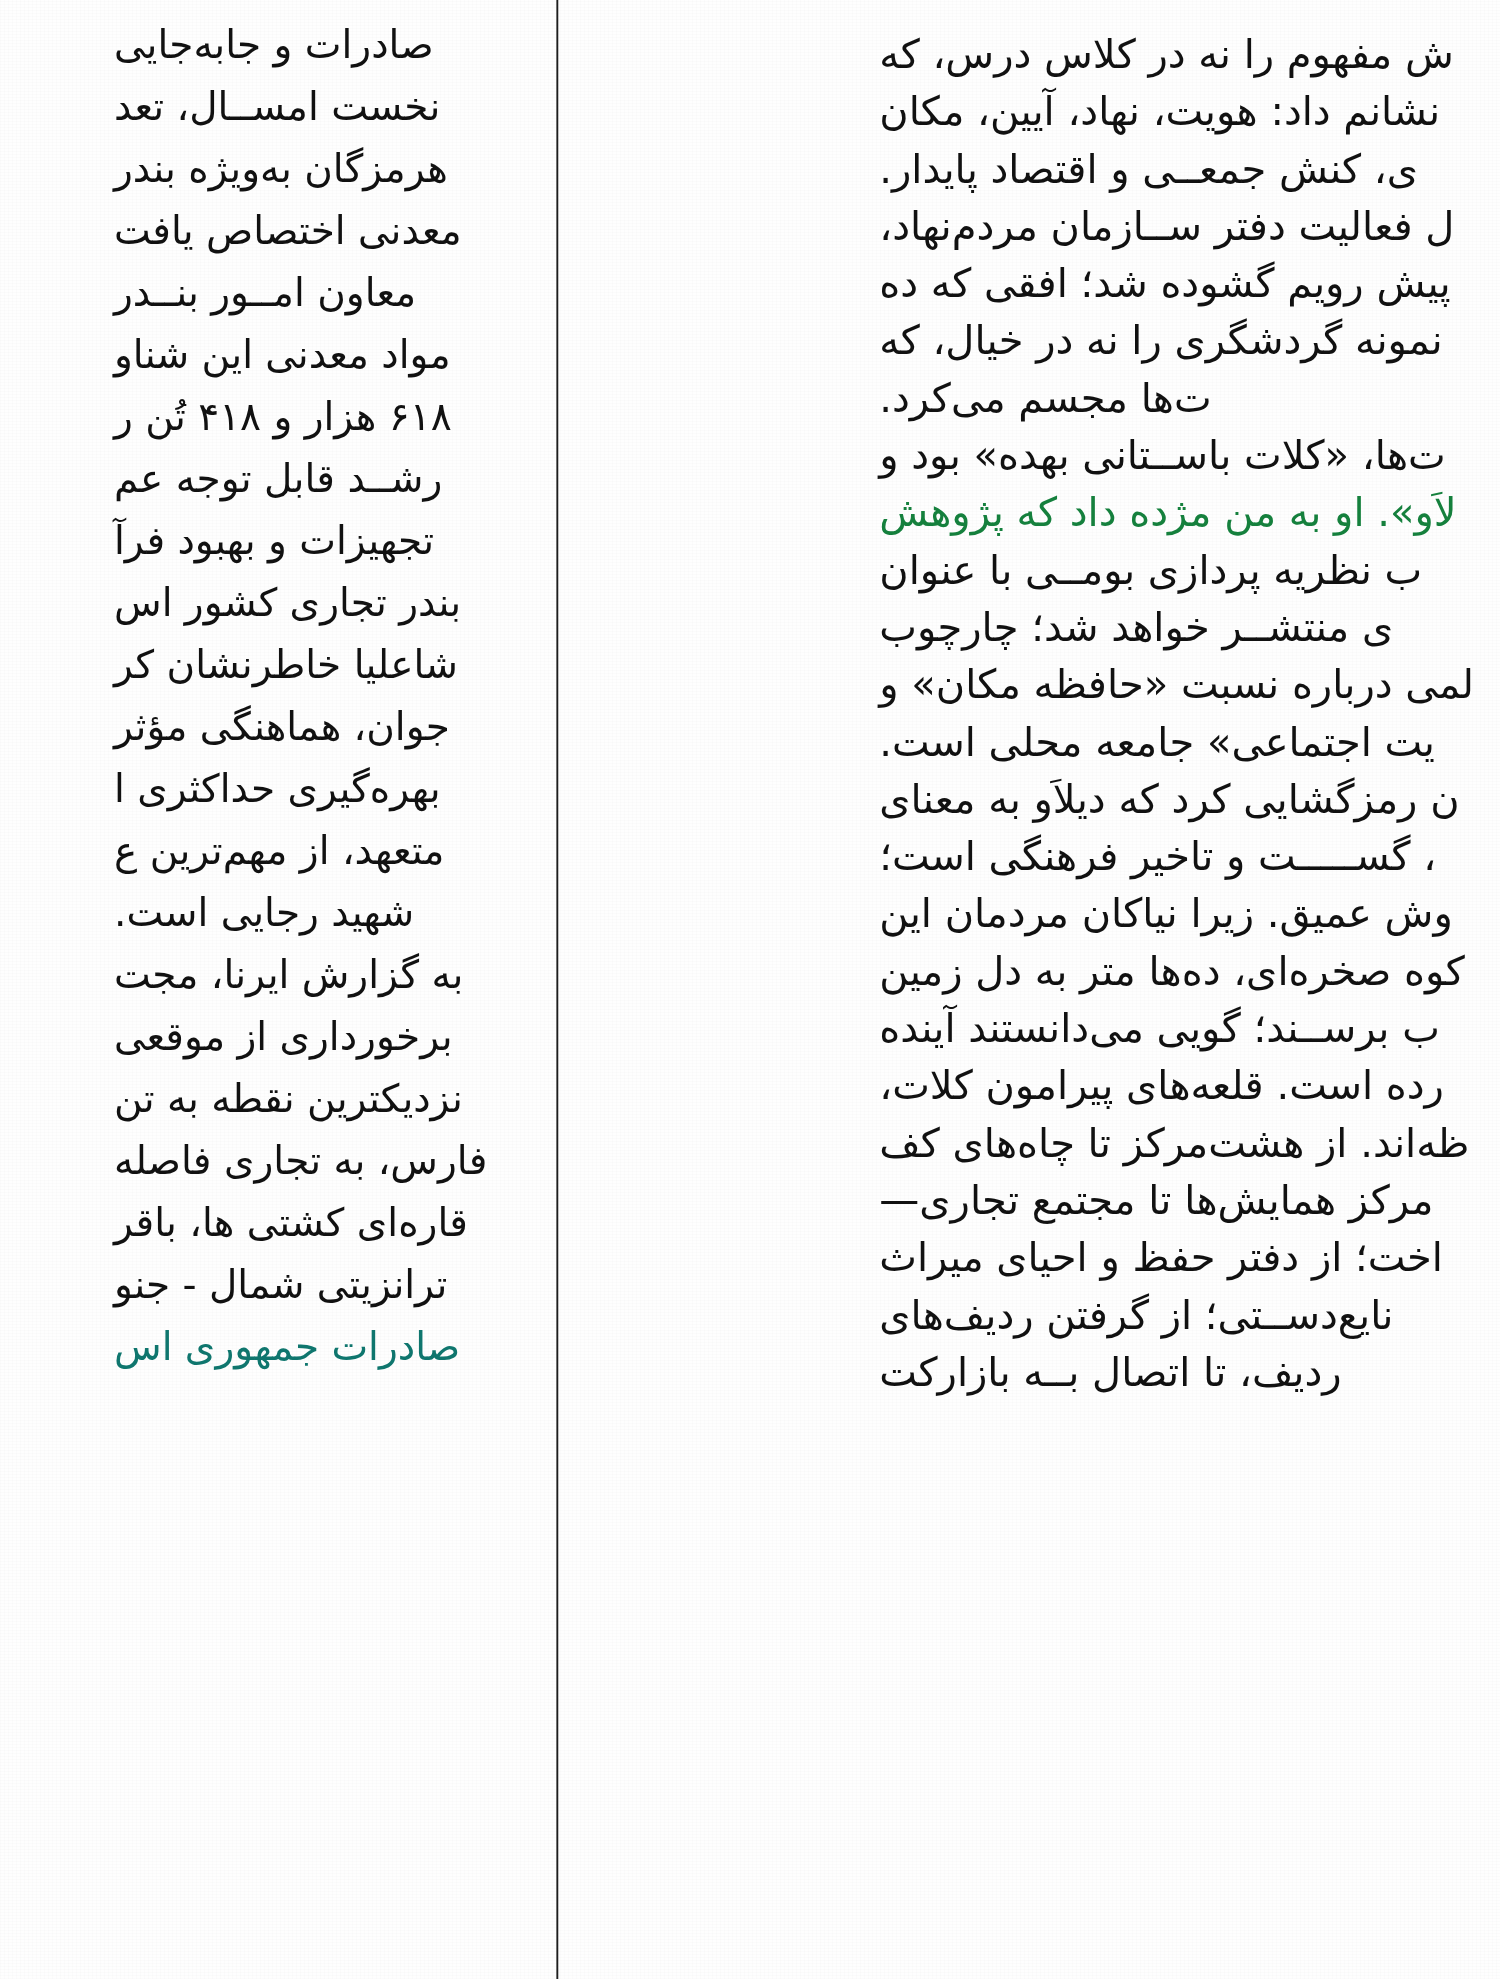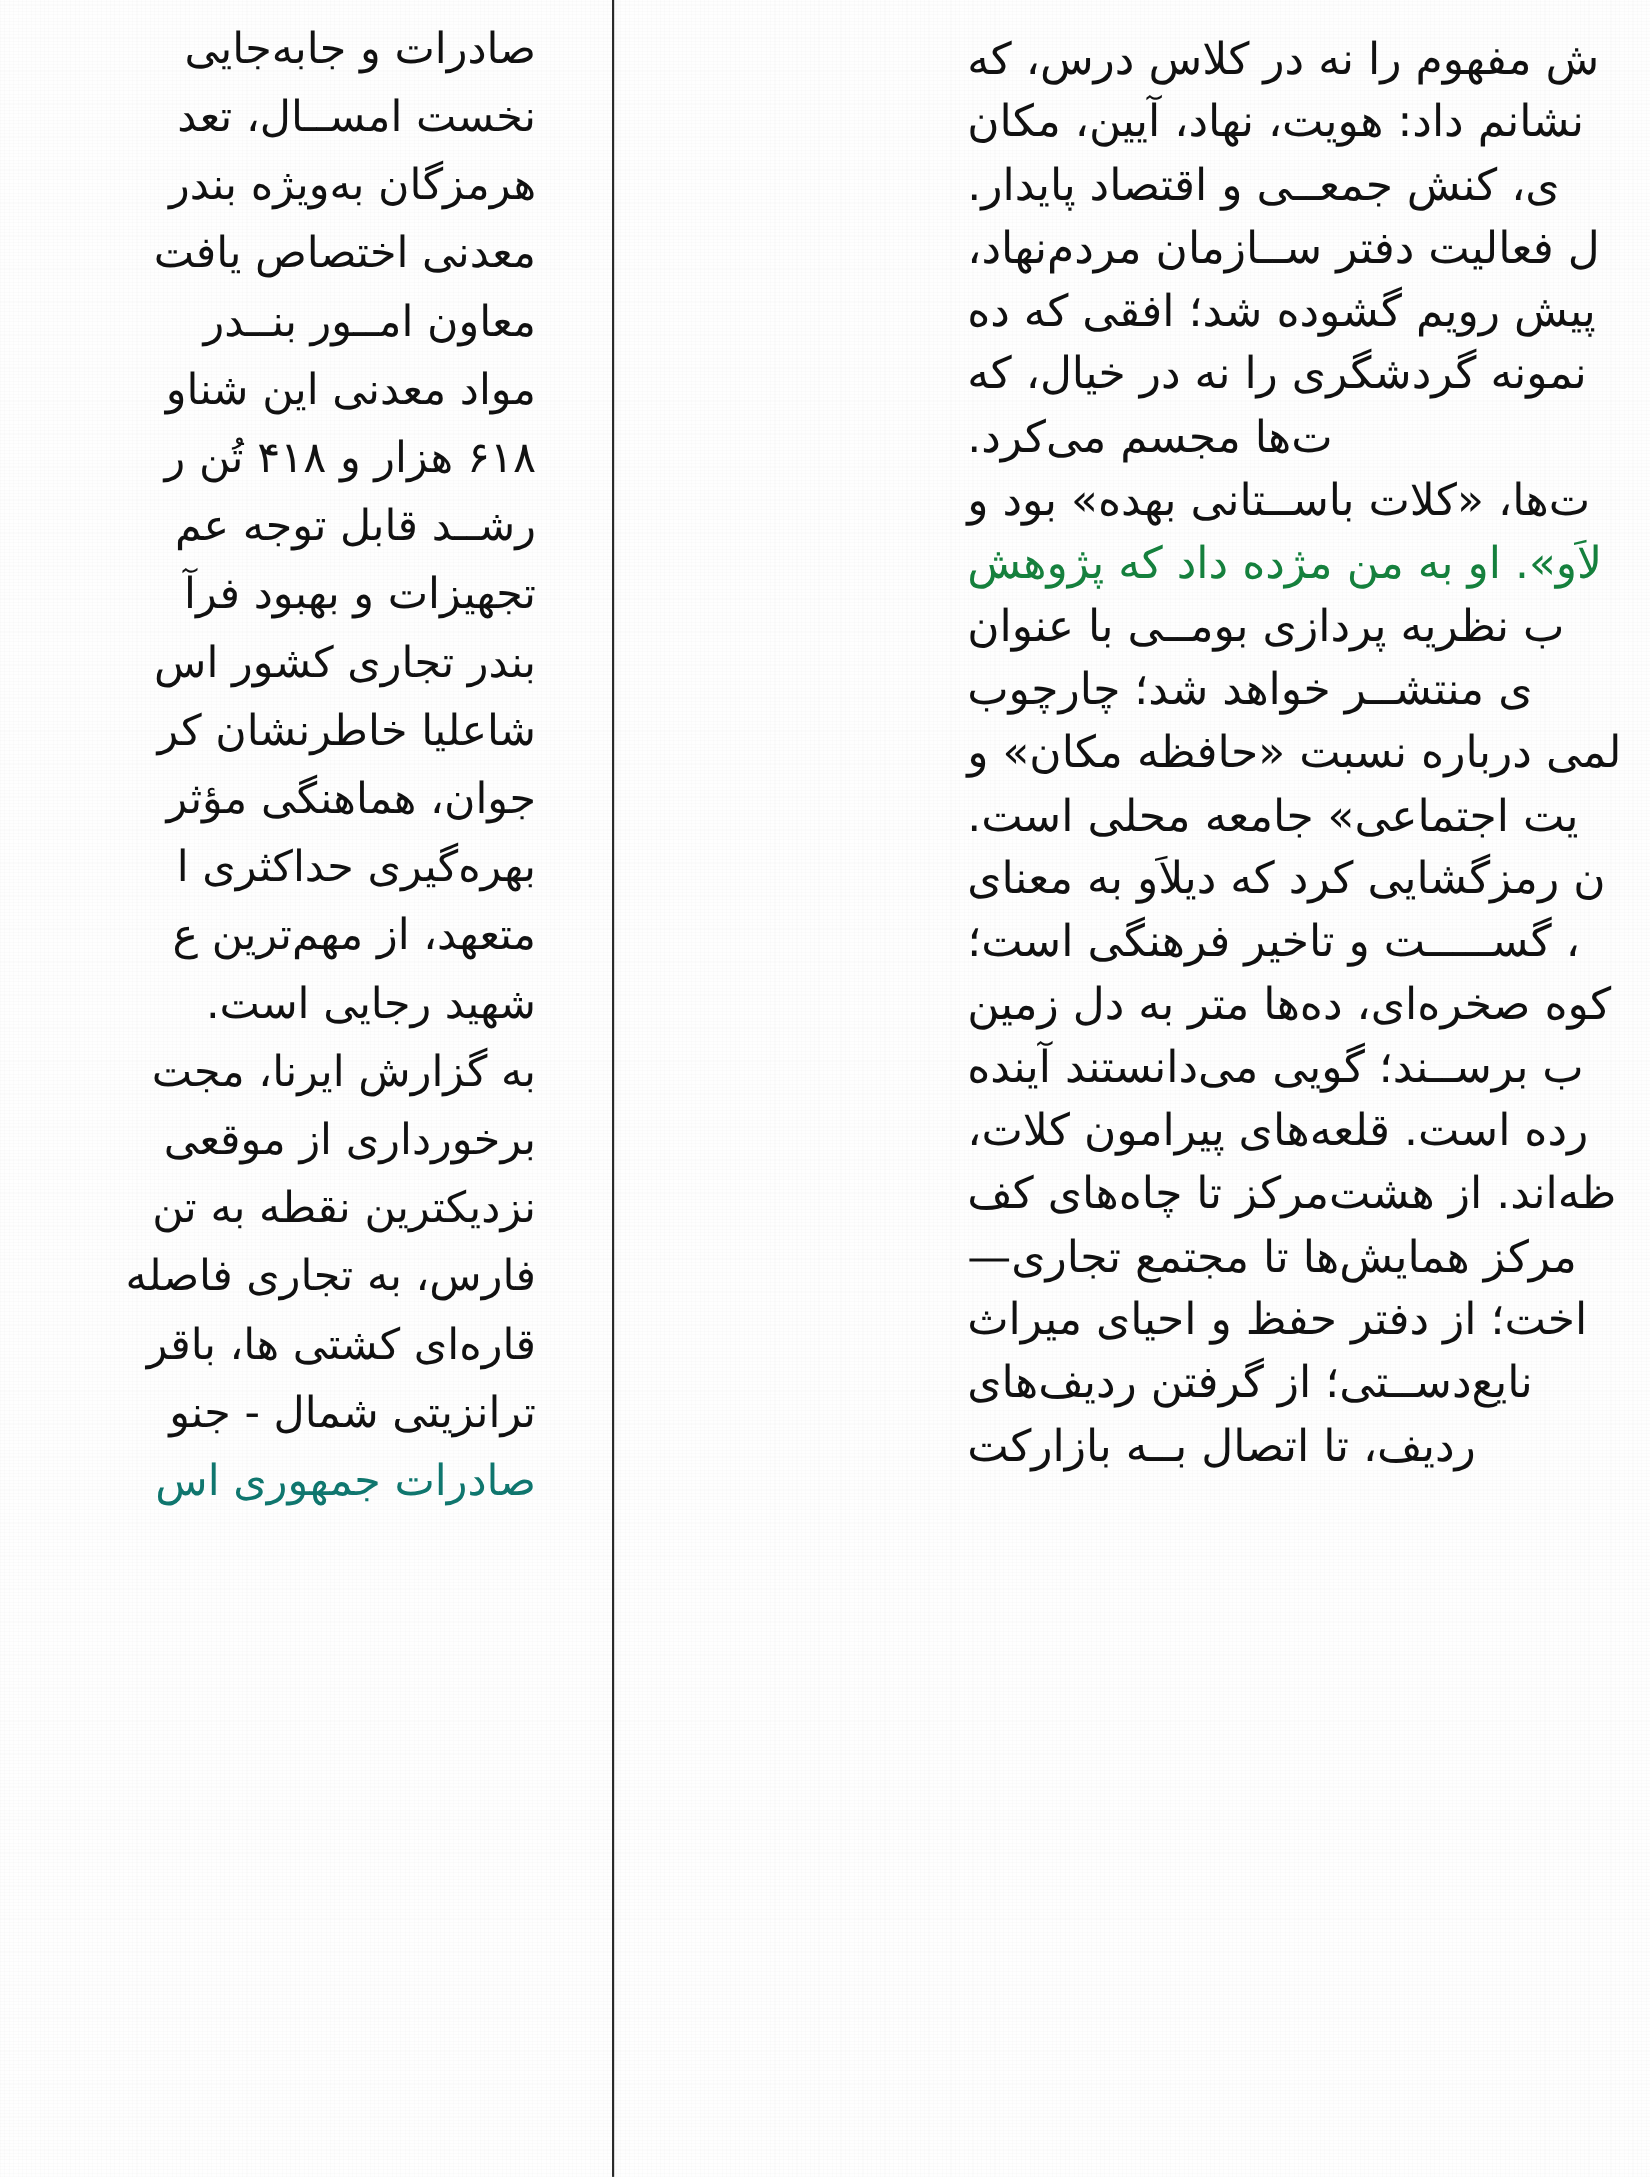--- a/index.html
+++ b/index.html
@@ -77,21 +77,21 @@
   .col-right .lines {
     right: 0;
     padding-right: 26px;
     text-align: left;
   }
 
   
   .col-left .lines {
     right: 0;
     padding-right: 8px;
-    text-align: right;
+    text-align: left;
   }
 
   .txt-line {
     display: block;
     color: #111111;
     direction: rtl;
     unicode-bidi: isolate;
     white-space: pre;
     font-weight: 400;
     -webkit-font-smoothing: none;
@@ -135,20 +135,21 @@
           <span class="txt-line" style="color: rgb(17, 17, 17);">نمونه گردشگری را نه در خیال، که</span>
           <span class="txt-line" style="color: rgb(17, 17, 17);">ت‌ها مجسم می‌کرد.</span>
           <span class="txt-line" style="color: rgb(17, 17, 17);">ت‌ها، «کلات باســتانی بهده» بود و</span>
           <span class="txt-line" style="color: #15803d;">لاَو». او به من مژده داد که پژوهش</span>
           <span class="txt-line" style="color: rgb(17, 17, 17);">ب نظریه پردازی بومــی با عنوان</span>
           <span class="txt-line" style="color: rgb(17, 17, 17);">ی منتشــر خواهد شد؛ چارچوب</span>
           <span class="txt-line" style="color: rgb(17, 17, 17);">لمی درباره نسبت «حافظه مکان» و</span>
           <span class="txt-line" style="color: rgb(17, 17, 17);">یت اجتماعی» جامعه محلی است.</span>
           <span class="txt-line" style="color: rgb(17, 17, 17);">ن رمزگشایی کرد که دیلاَو به معنای</span>
           <span class="txt-line" style="color: rgb(17, 17, 17);">، گســـــت و تاخیر فرهنگی است؛</span>
+          <span class="txt-line" style="color: rgb(17, 17, 17);">وش عمیق. زیرا نیاکان مردمان این</span>
           <span class="txt-line" style="color: rgb(17, 17, 17);">کوه صخره‌ای، ده‌ها متر به دل زمین</span>
           <span class="txt-line" style="color: rgb(17, 17, 17);">ب برســند؛ گویی می‌دانستند آینده</span>
           <span class="txt-line" style="color: rgb(17, 17, 17);">رده است. قلعه‌های پیرامون کلات،</span>
           <span class="txt-line" style="color: rgb(17, 17, 17);">ظه‌اند. از هشت‌مرکز تا چاه‌های کف</span>
           <span class="txt-line" style="color: rgb(17, 17, 17);">مرکز همایش‌ها تا مجتمع تجاری—</span>
           <span class="txt-line" style="color: rgb(17, 17, 17);">اخت؛ از دفتر حفظ و احیای میراث</span>
           <span class="txt-line" style="color: rgb(17, 17, 17);">نایع‌دســتی؛ از گرفتن ردیف‌های</span>
           <span class="txt-line" style="color: rgb(17, 17, 17);">ردیف، تا اتصال بــه بازارکت</span>
         </div>
     </div>

